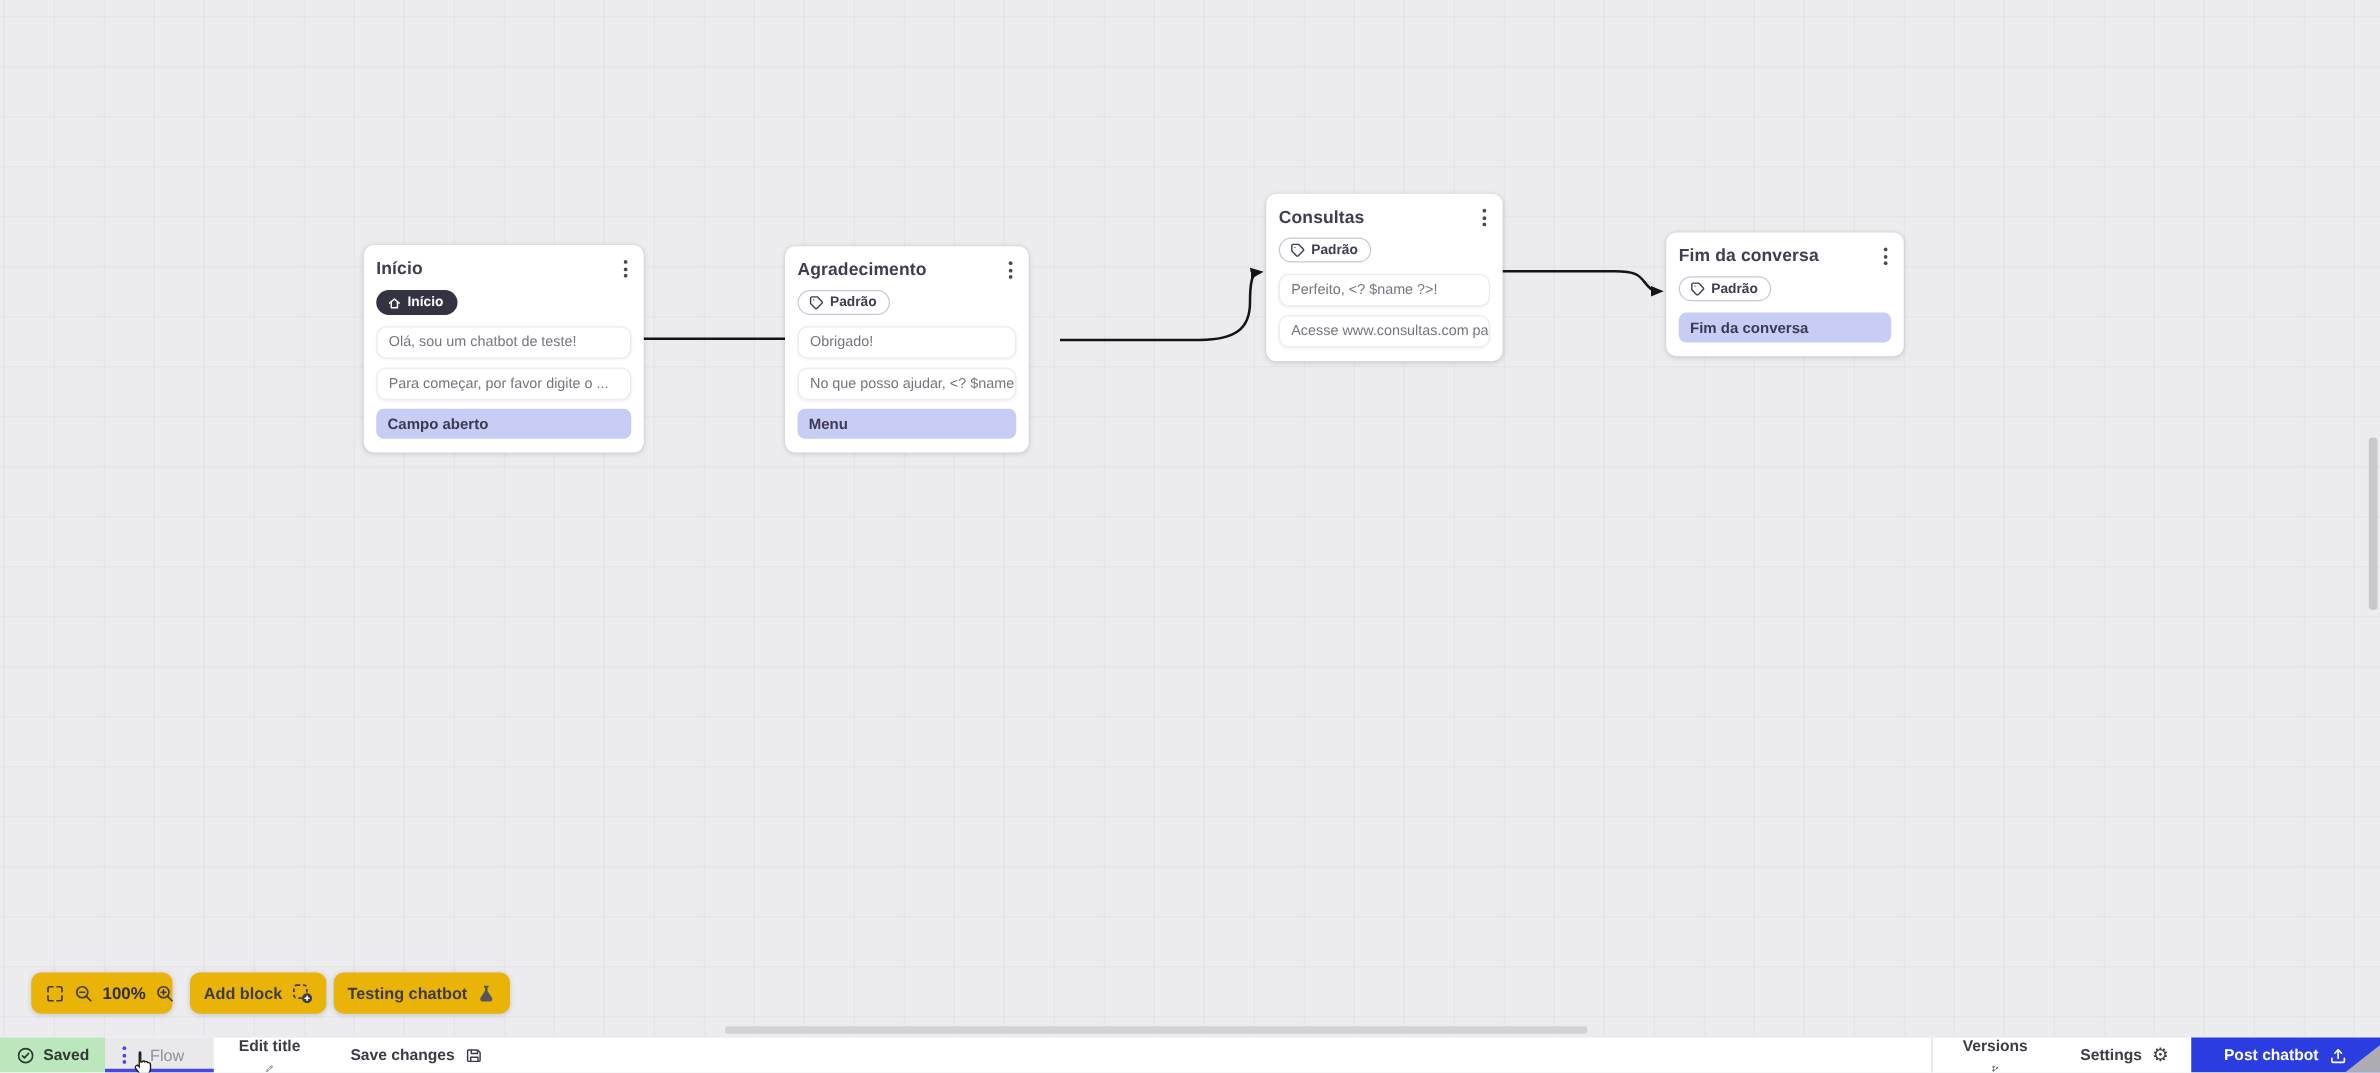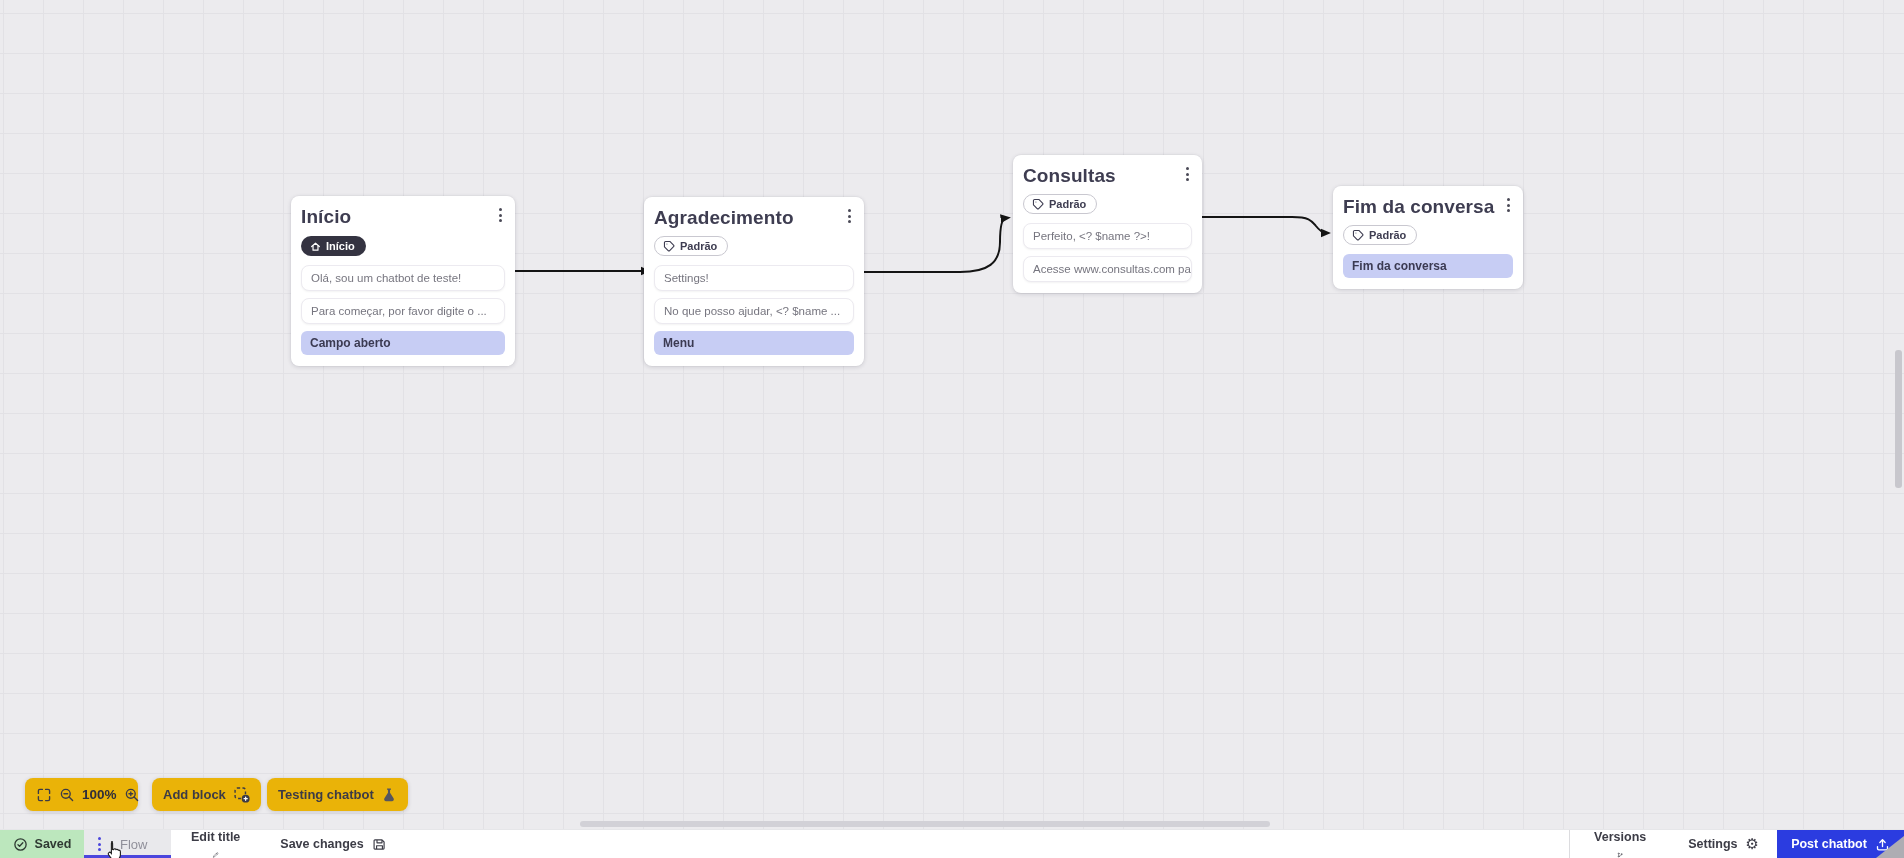--- a/index.html
+++ b/index.html
@@ -25,21 +25,21 @@
   .edges{position:absolute;left:0;top:0;width:1904px;height:829px;pointer-events:none;z-index:1;}
   .edge{fill:none;stroke:var(--c-edge_black);stroke-width:2;}
 
   
   .node{
     position:absolute;z-index:2;background:var(--c-node_bg);border-radius:8px;
     box-shadow:0 1px 4px rgba(40,40,60,.16), 0 0 0 1px rgba(0,0,0,.02);
     padding:10px 10px 11px;
   }
   .node-header{display:flex;justify-content:space-between;align-items:flex-start;margin-bottom:7px;}
-  .node-title{font-size:19px;font-weight:700;color:var(--c-title_text);letter-spacing:.1px;}
+  .node-title{font-size:14px;font-weight:700;color:var(--c-title_text);letter-spacing:.1px;}
   .dots{display:flex;flex-direction:column;gap:2.5px;padding:2px 3px;cursor:pointer;}
   .dots i{width:3px;height:3px;border-radius:50%;background:#4A4956;}
   .badge-dark{
     display:inline-flex;align-items:center;gap:5px;background:var(--c-badge_dark);color:#fff;
     border-radius:999px;padding:4px 11px 4px 9px;font-size:11px;font-weight:700;margin:1px 0 2px;
   }
   .tag-pill{
     display:inline-flex;align-items:center;gap:5px;border:1.5px solid #C9C8D0;color:var(--c-title_text);
     border-radius:999px;padding:3px 10px 3px 8px;font-size:11px;font-weight:700;background:#fff;margin:0 0 2px;
   }
@@ -72,21 +72,21 @@
     border-top:1px solid #E6E6E9;display:flex;align-items:stretch;z-index:4;font-size:12.5px;color:#3C3C46;
   }
   .saved-chip{display:flex;align-items:center;gap:7px;background:var(--c-saved_green);width:84px;justify-content:center;font-weight:700;color:#2F3A33;}
   .flow-tab{position:relative;display:flex;align-items:center;gap:16px;width:87px;background:#E9E9EC;padding-left:11px;cursor:pointer;}
   .flow-tab::after{content:"";position:absolute;left:0;right:0;bottom:0;height:3px;background:var(--c-accent_purple);}
   .flow-label{font-size:13px;color:#90909A;font-weight:400;}
   .bar-item{display:flex;align-items:center;gap:8px;font-weight:700;cursor:pointer;}
   .sep{width:1px;background:#DCDCDF;margin:0;}
   .post-btn{
     display:flex;align-items:center;gap:8px;background:var(--c-post_button_blue);color:#fff;
-    width:127px;justify-content:center;font-weight:700;cursor:pointer;position:relative;overflow:hidden;
+    width:151px;justify-content:center;font-weight:700;cursor:pointer;position:relative;overflow:hidden;
   }
   .uni-icon{font-family:"DejaVu Sans",sans-serif;font-size:15px;line-height:1;color:#3C3B46;}
   .corner-fold{
     position:absolute;right:0;bottom:0;width:0;height:0;z-index:6;
     border-left:28px solid transparent;border-bottom:22px solid #AEADB3;
   }
   .cursor{position:absolute;left:105px;top:840px;z-index:7;pointer-events:none;}
   svg{display:block;}
 </style>
 </head>
@@ -119,37 +119,37 @@
           <path d="M1.8 6 6 2.4 10.2 6"></path>
           <path d="M3.3 5.3V10h5.4V5.3"></path>
         </svg>
       <span>Início</span>
     </span>
     <div class="msg">Olá, sou um chatbot de teste!</div>
     <div class="msg">Para começar, por favor digite o ...</div>
     <div class="action">Campo aberto</div>
   </div>
 
-  <div class="node" style="left:644px;top:197px;width:220px">
+  <div class="node" style="left:628px;top:197px;width:195px">
     <div class="node-header">
       <span class="node-title">Agradecimento</span>
       <span class="dots">
           <i></i>
           <i></i>
           <i></i>
         </span>
     </div>
     <span class="tag-pill">
       <svg width="12" height="12" viewBox="0 0 14 14" fill="none" stroke="#3E3D51" stroke-width="1.3" stroke-linejoin="round">
           <path d="M12.3 7.8 7.8 12.3a1.3 1.3 0 0 1-1.8 0L1.7 8V3a1.3 1.3 0 0 1 1.3-1.3h5L12.3 6a1.3 1.3 0 0 1 0 1.8z"></path>
           <circle cx="4.6" cy="4.6" r="0.6" fill="#3E3D51" stroke="none"></circle>
         </svg>
       <span>Padrão</span>
     </span>
-    <div class="msg">Settings!</div>
+    <div class="msg">Obrigado!</div>
     <div class="msg">No que posso ajudar, &lt;? $name ...</div>
     <div class="action">Menu</div>
   </div>
 
   <div class="node" style="left:1013px;top:155px;width:189px">
     <div class="node-header">
       <span class="node-title">Consultas</span>
       <span class="dots">
           <i></i>
           <i></i>

